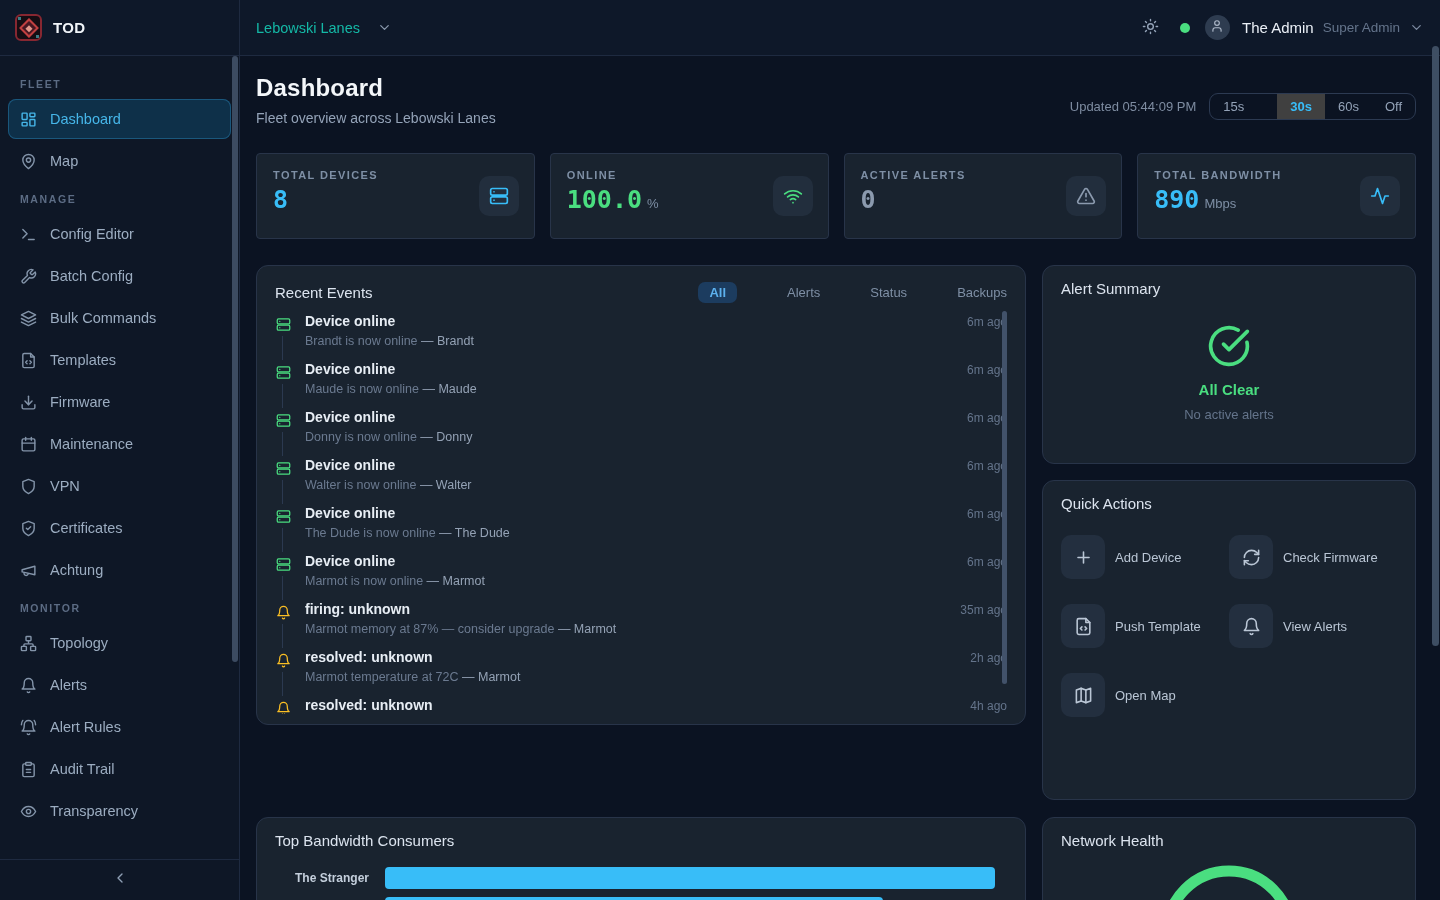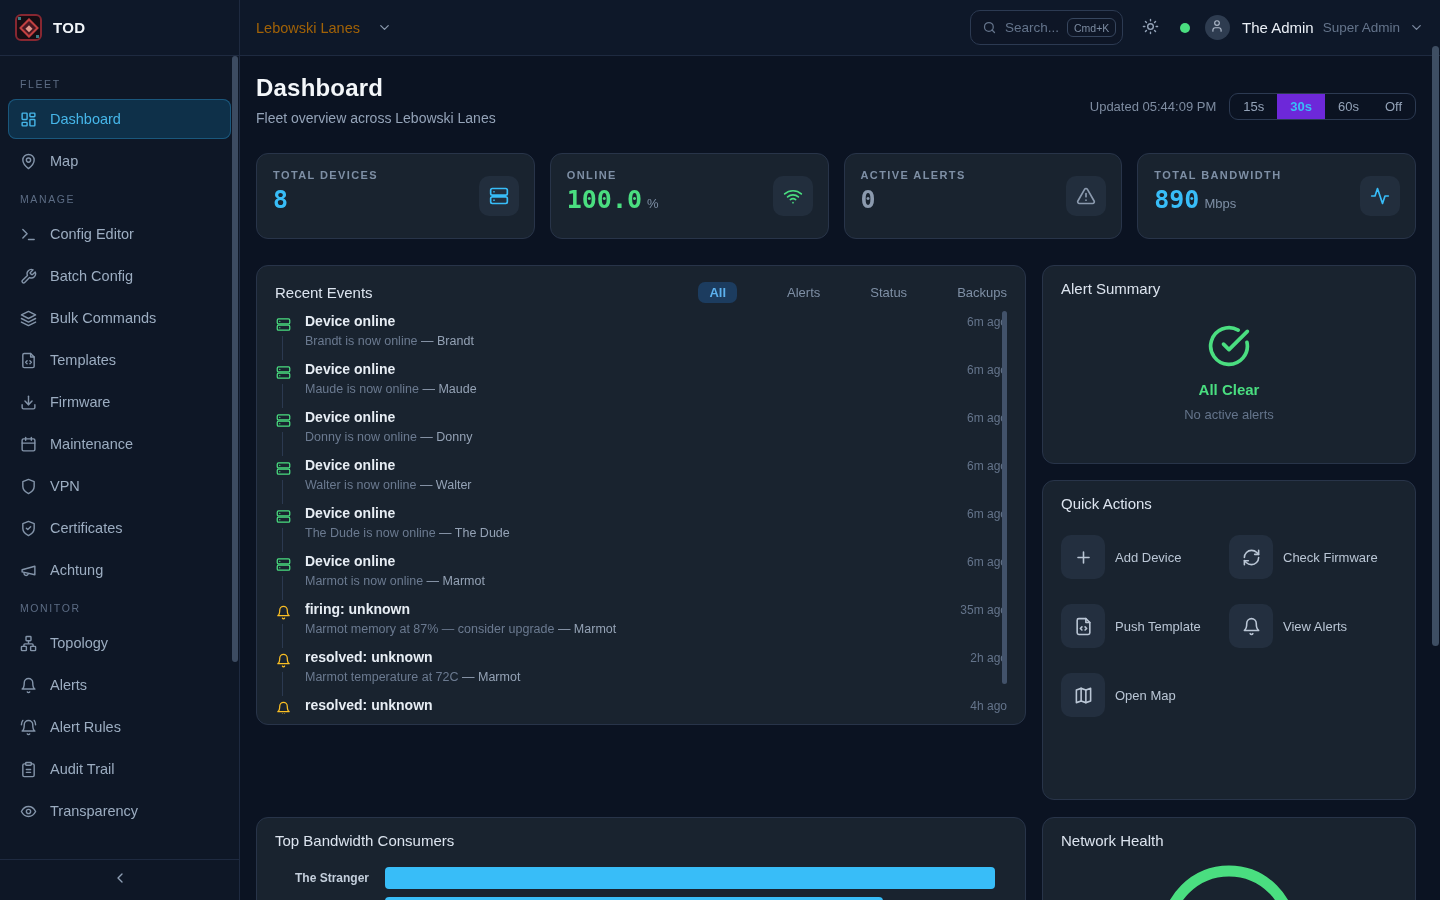--- a/index.html
+++ b/index.html
@@ -10,61 +10,61 @@
   
   .topbar { height:56px; flex-shrink:0; display:flex; background:#0e1829; border-bottom:1px solid #1e2a40; }
   .topbar-left { width:240px; flex-shrink:0; display:flex; align-items:center; gap:11px; padding:0 15px; border-right:1px solid #1e2a40; }
   .logo { width:27px; height:27px; border-radius:6px; background:#150d13; border:2px solid #872731; position:relative; display:flex; align-items:center; justify-content:center; }
   .logo .diamond { width:14px; height:14px; transform:rotate(45deg); background:#471722; border:2px solid #c24040; display:flex; align-items:center; justify-content:center; }
   .logo .core { width:5px; height:5px; background:#e2998b; }
   .logo .tl,.logo .br { position:absolute; width:3px; height:3px; background:#3d7d86; }
   .logo .tl { left:1px; top:1px; } .logo .br { right:1px; bottom:1px; }
   .brand-name { color:#f1f5f9; font-weight:700; font-size:15px; letter-spacing:.4px; }
   .topbar-main { flex:1; display:flex; align-items:center; padding:0 16px; gap:9px; }
-  .org-switcher { display:flex; align-items:center; gap:17px; color:#a16207; font-size:14.5px; cursor:pointer; }
+  .org-switcher { display:flex; align-items:center; gap:17px; color:#14b8a6; font-size:14.5px; cursor:pointer; }
   .org-switcher .chev { color:#8a99ad; display:flex; }
   .spacer { flex:1; }
   .search-box { width:153px; height:35px; border:1px solid #2c3a52; border-radius:10px; background:rgba(13,20,35,.5); display:flex; align-items:center; gap:8px; padding:0 7px 0 11px; cursor:text; }
   .search-box .sicon { color:#64748b; display:flex; }
   .search-ph { color:#64748b; font-size:13.5px; flex:1; }
   .kbd { border:1px solid #37465e; border-radius:6px; padding:2.5px 6px; font-size:10.5px; color:#7b8aa0; white-space:nowrap; }
   .icon-btn { background:none; border:none; color:#94a3b8; display:flex; align-items:center; padding:4px; cursor:pointer; margin-left:6px; }
   .status-dot { width:10px; height:10px; border-radius:50%; margin:0 6px 0 8px; }
   .avatar { width:25px; height:25px; border-radius:50%; background:#2e3c50; color:#aeb9c9; display:flex; align-items:center; justify-content:center; cursor:pointer; }
   .user-name { color:#eaeff6; font-size:15px; margin-left:3px; }
   .user-role { color:#64748b; font-size:13.5px; }
   .user-chev { color:#7c8aa0; display:flex; cursor:pointer; }
 
   
   .body-row { flex:1; display:flex; min-height:0; }
   .sidebar { width:240px; flex-shrink:0; background:#0e1726; border-right:1px solid #1e2a40; display:flex; flex-direction:column; position:relative; }
   .nav { flex:1; padding:12px 8px 0; overflow:hidden; }
-  .nav-label { font-size:10.5px; font-weight:400; letter-spacing:1.6px; color:#5c6c84; padding:10px 12px 7px; }
+  .nav-label { font-size:10.5px; font-weight:700; letter-spacing:1.6px; color:#5c6c84; padding:10px 12px 7px; }
   .nav-item { height:40px; margin:2px 0; border-radius:8px; display:flex; align-items:center; gap:13px; padding:0 12px; color:#9cadc1; font-size:14.5px; cursor:pointer; }
   .nav-item .nicon { display:flex; color:#8394a9; }
   .nav-item.active { background:#0e3049; color:#46b6e9; box-shadow:inset 0 0 0 1px #1a577c; }
   .nav-item.active .nicon { color:#46b6e9; }
   .sidebar-thumb { position:absolute; right:1px; top:0; width:6px; height:606px; border-radius:3px; background:#3c4b61; }
   .sidebar-collapse { height:41px; flex-shrink:0; border-top:1px solid #1e2a40; display:flex; align-items:center; justify-content:center; color:#8fa0b5; cursor:pointer; }
 
   .main { flex:1; min-width:0; background:#0b1322; padding:18px 24px 0 16px; overflow:hidden; }
 
   
   .page-head { display:flex; justify-content:space-between; }
   h1 { color:#f4f7fa; font-size:24px; font-weight:700; letter-spacing:.2px; }
   .subtitle { color:#94a3b8; font-size:14px; margin-top:8px; }
   .head-right { display:flex; align-items:center; gap:13px; margin-top:13px; }
   .updated { color:#7e8ca1; font-size:13px; }
   .segmented { display:flex; border:1px solid #2c3a52; border-radius:9px; overflow:hidden; background:rgba(13,20,35,.4);align-items:flex-end; }
   .segment { padding:5px 13px; font-size:13px; color:#94a3b8; cursor:pointer; }
-  .segment.active { background:#6d28d9; color:#38bdf8; font-weight:600; }
+  .segment.active { background:#404040; color:#38bdf8; font-weight:600;margin-left:20px; }
 
   
   .stats-row { display:grid; grid-template-columns:repeat(4,1fr); gap:15px; margin-top:27px; }
-  .stat-card { position:relative; height:86px; background:#19232f; border:1px solid #283449; border-radius:12px; padding:15px 16px; }
+  .stat-card { position:relative; height:86px; background:#19232f; border:1px solid #283449; border-radius:4px; padding:15px 16px; }
   .stat-label { font-size:11px; font-weight:700; letter-spacing:1.4px; color:#7e8fa5; }
   .stat-value-row { display:flex; align-items:baseline; gap:5px; margin-top:4px; }
   .stat-value { font-family:"DejaVu Sans Mono", monospace; font-weight:700; font-size:25px; }
   .stat-suffix { font-size:13px; color:#7e8fa5; }
   .stat-tile { position:absolute; right:15px; top:50%; transform:translateY(-50%); width:40px; height:40px; border-radius:10px; background:#222e3d; display:flex; align-items:center; justify-content:center; }
 
   
   .grid-mid { display:grid; grid-template-columns:770px 374px; column-gap:16px; row-gap:17px; margin-top:26px; align-items:start; }
   .panel { background:#19232f; border:1px solid #283449; border-radius:12px; }
   .panel-title { color:#dce4ef; font-size:15px; font-weight:400; }
@@ -129,30 +129,20 @@
     <div class="topbar-main">
       <div class="org-switcher">
         <span>Lebowski Lanes</span>
         <span class="chev">
             <svg viewBox="0 0 24 24" width="15" height="15" fill="none" stroke="currentColor" stroke-width="2" stroke-linecap="round" stroke-linejoin="round">
               <polyline points="6 9 12 15 18 9"></polyline>
             </svg>
           </span>
       </div>
       <div class="spacer"></div>
-      <div class="search-box">
-        <span class="sicon">
-            <svg viewBox="0 0 24 24" width="15" height="15" fill="none" stroke="currentColor" stroke-width="2" stroke-linecap="round" stroke-linejoin="round">
-              <circle cx="11" cy="11" r="7"></circle>
-              <line x1="20" y1="20" x2="16" y2="16"></line>
-            </svg>
-          </span>
-        <span class="search-ph">Search...</span>
-        <span class="kbd">Cmd+K</span>
-      </div>
       <button class="icon-btn">
           <span><svg viewBox="0 0 24 24" width="17" height="17" fill="none" stroke="currentColor" stroke-width="2" stroke-linecap="round" stroke-linejoin="round">
               <circle cx="12" cy="12" r="4"></circle>
               <path d="M12 2v2M12 20v2M4.9 4.9l1.4 1.4M17.7 17.7l1.4 1.4M2 12h2M20 12h2M4.9 19.1l1.4-1.4M17.7 6.3l1.4-1.4"></path>
             </svg></span>
         </button>
       <span class="status-dot" id="status-dot" style="background: rgb(74, 222, 128);"></span>
       <div class="avatar">
           <span><svg viewBox="0 0 24 24" width="14" height="14" fill="none" stroke="currentColor" stroke-width="2" stroke-linecap="round" stroke-linejoin="round">
               <path d="M19 21v-2a4 4 0 0 0-4-4H9a4 4 0 0 0-4 4v2"></path>

